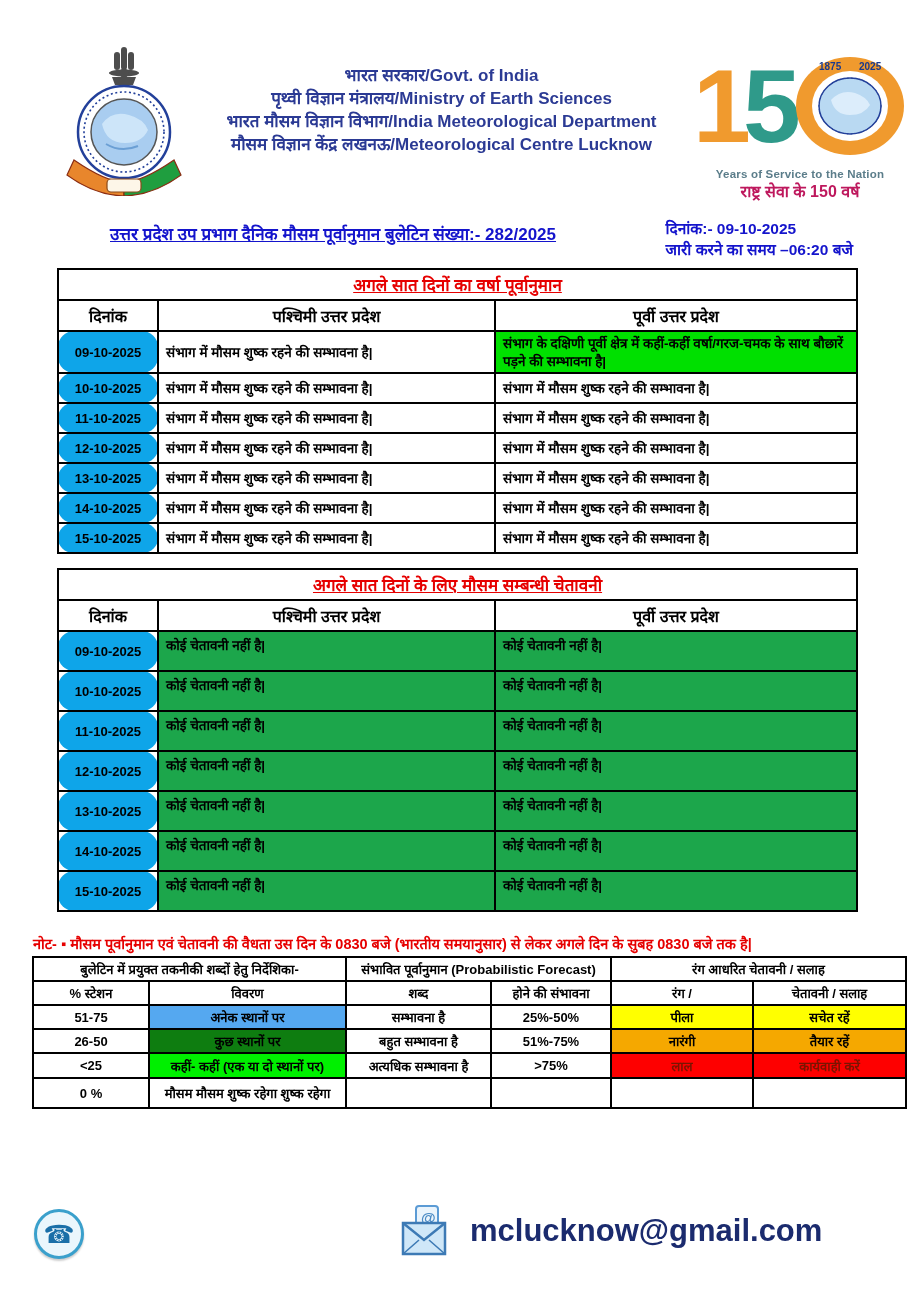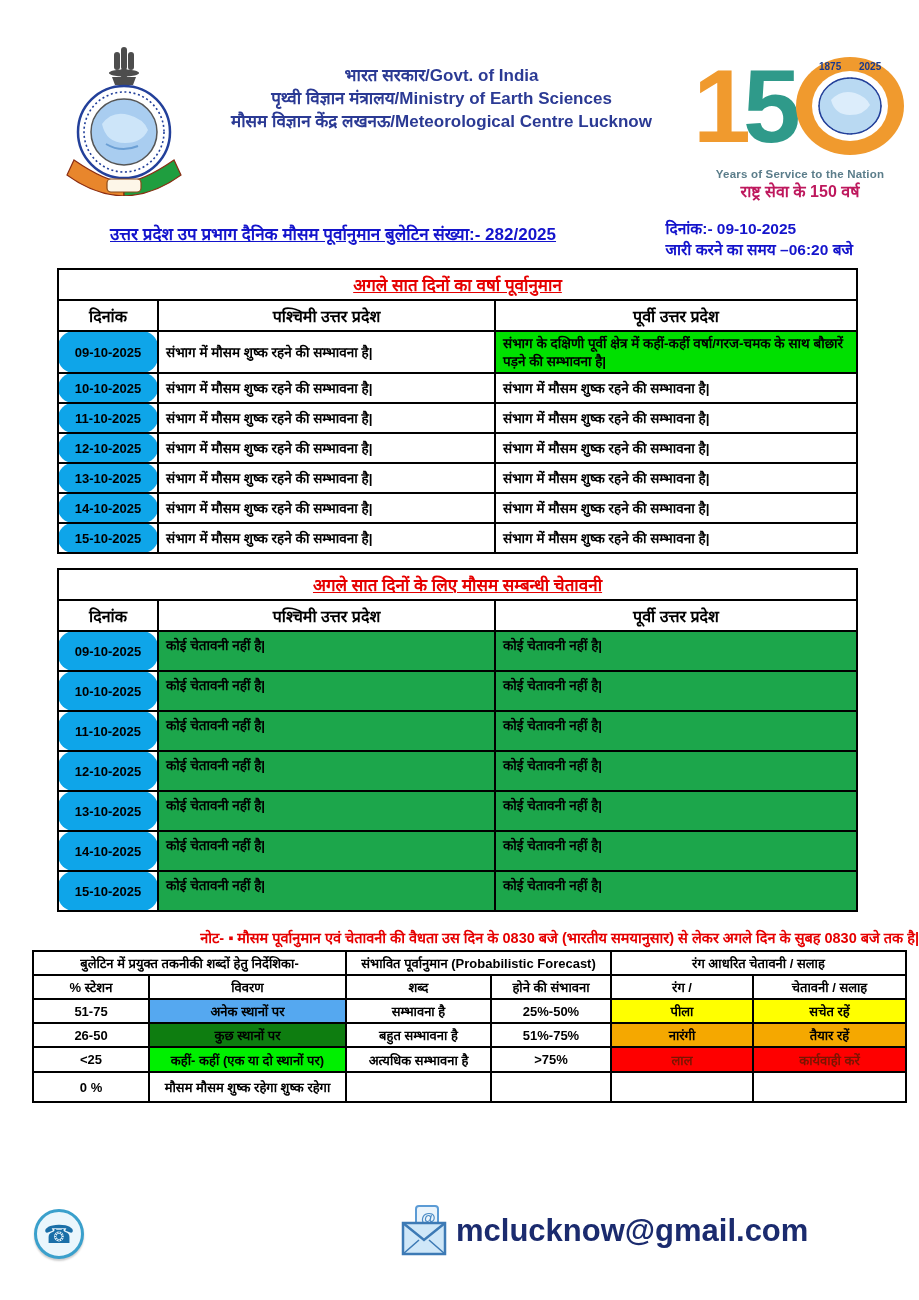--- a/index.html
+++ b/index.html
@@ -28,21 +28,21 @@
   th.colhead{font-size:16px;font-weight:bold;text-align:center;height:27px;color:#000;}
   td.date{text-align:center;font-weight:bold;font-size:13px;color:#000;background:#0ea5e9;border-radius:16px;}
   td.cell{font-weight:bold;font-size:13.5px;color:#000;padding:2px 7px;vertical-align:middle;}
   td.green-bright{background:#00e000;}
   table.warning td.cell{background:#1ca64b;vertical-align:top;padding-top:4px;}
   table.warning tr.wrow{height:40px;}
   table.forecast tr.frow{height:30px;}
   table.forecast tr.frow-tall{height:40px;}
   table.warning{margin-top:14px;}
   
-  .note{color:#e60000;font-weight:bold;font-size:14.5px;margin:15px 0 3px 33px;text-align:right;}
+  .note{color:#e60000;font-weight:bold;font-size:14.5px;margin:21px 0 3px 33px;}
   
   table.legend{border-collapse:collapse;margin:2px 0 0 32px;width:873px;table-layout:fixed;
     font-size:13px;font-weight:bold;color:#000;}
   table.legend td,table.legend th{border:2px solid #000;text-align:center;padding:2px 3px;}
   table.legend th{font-size:13px;font-weight:bold;}
   th.lh-left{text-align:left;padding-left:6px;}
   tr.lg-r1{height:42px;}
   tr.lg-r2{height:23px;}
   tr.lg-r3{height:23px;}
   tr.lg-r4{height:25px;}
@@ -56,21 +56,21 @@
   .c-orange{background:#f5a800;}
   .c-red{background:#fe0000;color:#7a1400;}
   
   .footer{position:absolute;left:0;top:1205px;width:100%;height:70px;}
   .phone-wrap{position:absolute;left:34px;top:4px;display:flex;align-items:center;}
   .phone-icon{width:44px;height:44px;border:3px solid #3aa0cc;border-radius:50%;
     background:#eaf6fc;color:#1a6fa8;font-size:25px;line-height:44px;text-align:center;
     box-shadow:0 2px 2px rgba(0,0,0,.2);}
   .phone-num{color:#1b2b6e;font-weight:bold;font-size:31px;margin-left:8px;letter-spacing:1px;}
   .email-wrap{position:absolute;left:400px;top:0;display:flex;align-items:center;}
-  .email-text{color:#1b2b6e;font-weight:bold;font-size:31px;margin-left:2px;}
+  .email-text{color:#1b2b6e;font-weight:bold;font-size:31px;margin-left:16px;}
 </style>
 </head>
 <body>
 
 <div class="page">
 
   <div class="header">
     <div class="imd-logo">
       <svg width="138" height="152" viewBox="0 0 138 152">
         <g fill="#4d4d4d">
@@ -88,20 +88,21 @@
         <path d="M50 100 q15 9 32 2" stroke="#6b9fd4" stroke-width="2" fill="none"></path>
         <path d="M18 116 q32 22 50 22 l0 14 q-30 -1 -57 -21 z" fill="#e8862c" stroke="#8a2c12" stroke-width="1.2"></path>
         <path d="M118 116 q-32 22 -50 22 l0 14 q30 -1 57 -21 z" fill="#1f9e3f" stroke="#8a2c12" stroke-width="1.2"></path>
         <rect x="51" y="135" width="34" height="13" rx="4" fill="#fdf6e8" stroke="#8a4a1a" stroke-width="1.2"></rect>
       </svg>
     </div>
 
     <div class="org-block">
       <div>भारत  सरकार/Govt. of India</div>
       <div>पृथ्वी  विज्ञान  मंत्रालय/Ministry of Earth Sciences</div>
+      <div>भारत  मौसम  विज्ञान  विभाग/India Meteorological Department</div>
       <div>मौसम  विज्ञान  केंद्र  लखनऊ/Meteorological Centre Lucknow</div>
     </div>
 
     <div class="logo-150">
       <svg width="214" height="108" viewBox="0 0 214 108">
         <text x="0" y="88" font-size="104" font-weight="bold" fill="#f09a2e" font-family="Liberation Sans, sans-serif">1</text>
         <text x="50" y="88" font-size="104" font-weight="bold" fill="#2f9a8a" font-family="Liberation Sans, sans-serif">5</text>
         <ellipse cx="157" cy="52" rx="54" ry="49" fill="#f09a2e"></ellipse>
         <ellipse cx="157" cy="52" rx="38" ry="35" fill="#ffffff"></ellipse>
         <ellipse cx="157" cy="52" rx="31" ry="28" fill="#b9d9f2" stroke="#23409a" stroke-width="1.5"></ellipse>

